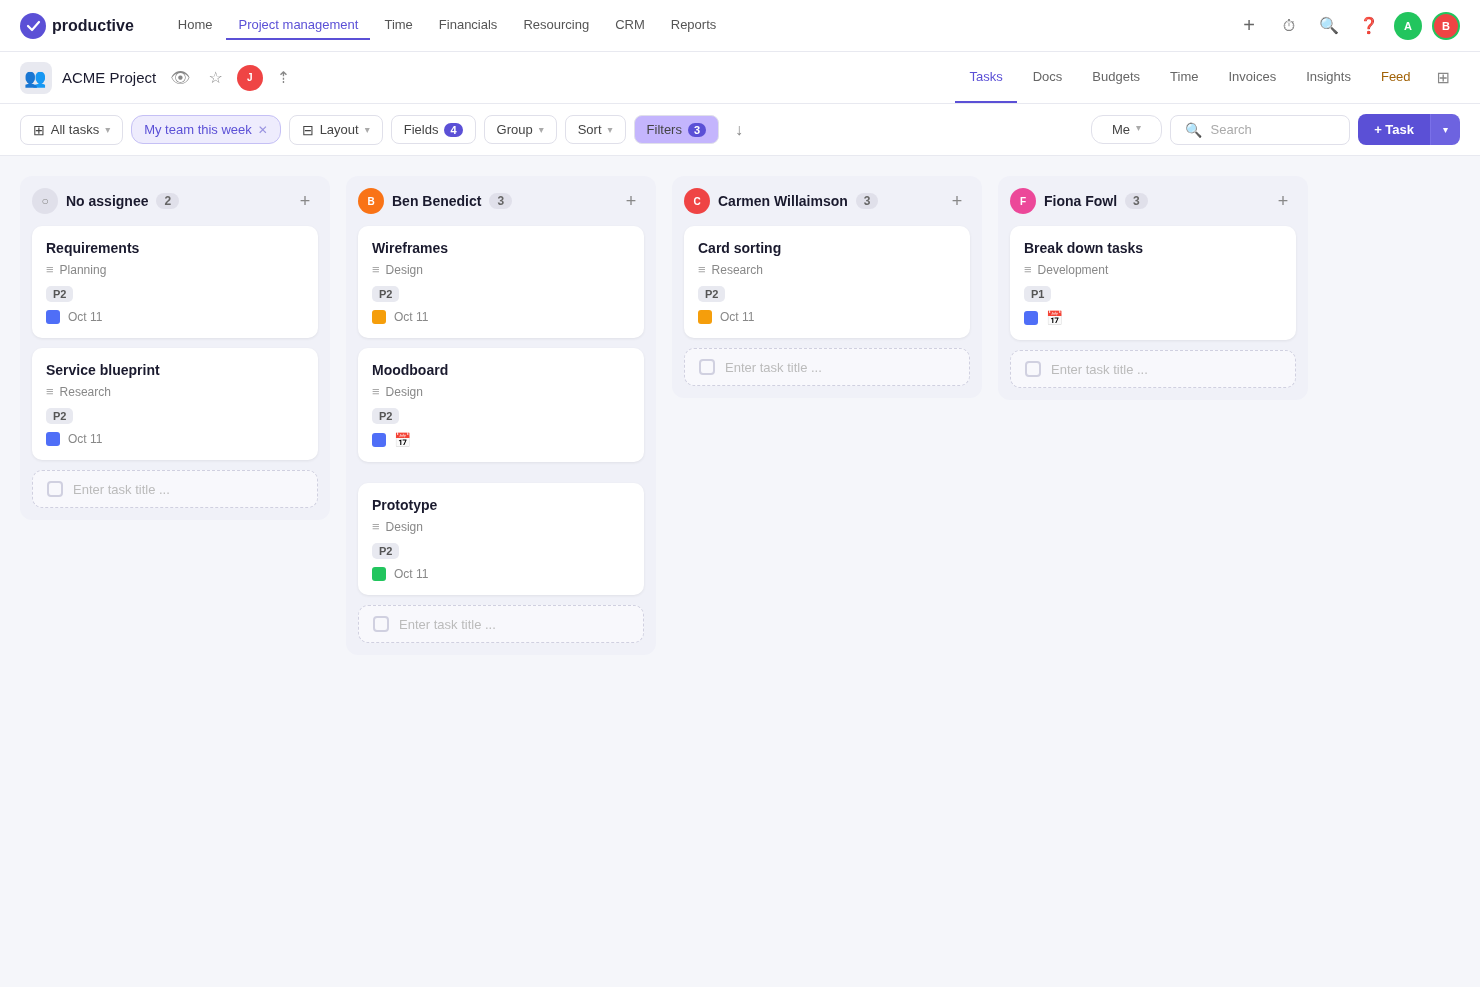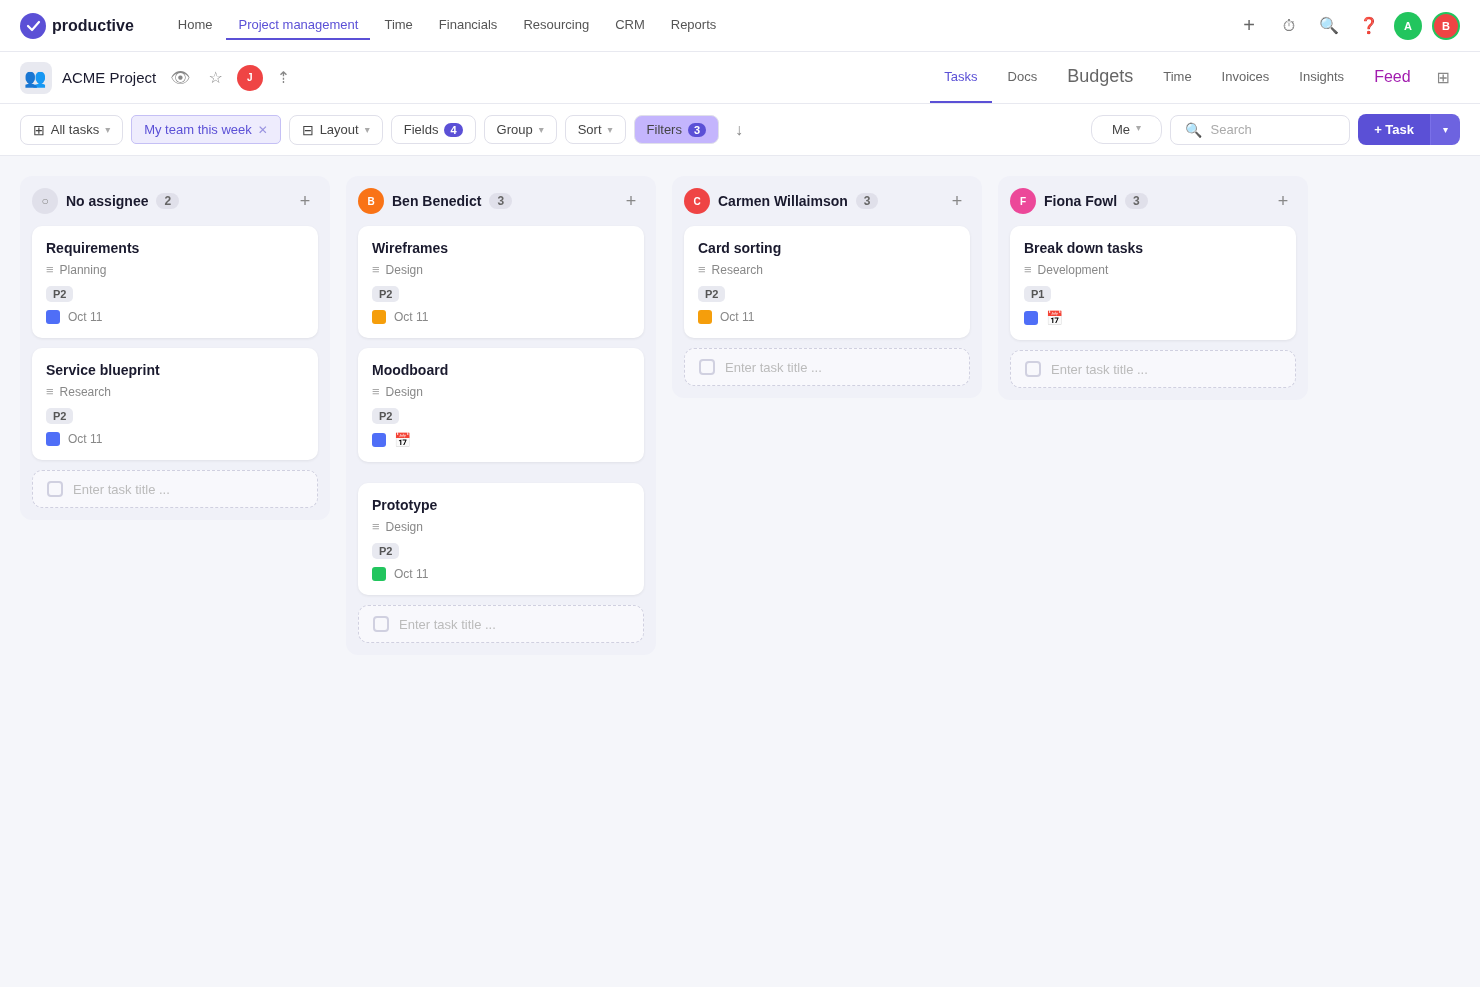--- a/index.html
+++ b/index.html
@@ -44,37 +44,37 @@
   <div style="width:32px; height:32px; border-radius:8px; background:#e8e9f0; display:flex; align-items:center; justify-content:center; font-size:18px;">👥</div>
   <span style="font-weight:400; font-size:15px; color:#1a1a2e;">ACME Project</span>
   <button style="background:none; border:none; cursor:pointer; color:#888; font-size:16px; padding:4px;">👁</button>
   <button style="background:none; border:none; cursor:pointer; color:#888; font-size:16px; padding:4px;">☆</button>
   <button style="width:26px; height:26px; border-radius:50%; background:#ef4444; border:none; cursor:pointer; font-size:10px; font-weight:600; color:#fff; display:flex; align-items:center; justify-content:center;">J</button>
   <button style="background:none; border:none; cursor:pointer; color:#888; font-size:16px; padding:4px;">⇡</button>
 
   <div style="display:flex; gap:2px; margin-left:auto; align-items:center; height:100%;">
     <a style="padding:6px 14px; font-size:13px; color:#5b50d6; cursor:pointer; border-bottom:2px solid #5b50d6; font-weight:500; text-decoration:none; display:flex; align-items:center; height:100%;">Tasks</a>
     <a style="padding:6px 14px; font-size:13px; color:#666; cursor:pointer; border-bottom:2px solid transparent; text-decoration:none; display:flex; align-items:center; height:100%;">Docs</a>
-    <a style="padding:6px 14px; font-size:18px; color:#666; cursor:pointer; border-bottom:2px solid transparent; text-decoration:none; display:flex; align-items:center; height:100%;">Budgets</a>
+    <a style="padding:6px 14px; font-size:13px; color:#666; cursor:pointer; border-bottom:2px solid transparent; text-decoration:none; display:flex; align-items:center; height:100%;">Budgets</a>
     <a style="padding:6px 14px; font-size:13px; color:#666; cursor:pointer; border-bottom:2px solid transparent; text-decoration:none; display:flex; align-items:center; height:100%;">Time</a>
     <a style="padding:6px 14px; font-size:13px; color:#666; cursor:pointer; border-bottom:2px solid transparent; text-decoration:none; display:flex; align-items:center; height:100%;">Invoices</a>
     <a style="padding:6px 14px; font-size:13px; color:#666; cursor:pointer; border-bottom:2px solid transparent; text-decoration:none; display:flex; align-items:center; height:100%;">Insights</a>
-    <a style="padding:6px 14px; font-size:16px; color:#a21caf; cursor:pointer; border-bottom:2px solid transparent; text-decoration:none; display:flex; align-items:center; height:100%;">Feed</a>
+    <a style="padding:6px 14px; font-size:13px; color:#a16207; cursor:pointer; border-bottom:2px solid transparent; text-decoration:none; display:flex; align-items:center; height:100%;">Feed</a>
     <button style="background:none; border:none; cursor:pointer; color:#888; font-size:16px; padding:6px 10px;">⊞</button>
   </div>
 </div>
 
 <div style="display:flex; align-items:center; background:#fff; border-bottom:1px solid #e8e9f0; padding:0 20px; height:52px; gap:8px;">
   <button style="display:flex; align-items:center; gap:6px; padding:6px 12px; border:1px solid #e0e0ea; border-radius:8px; background:#fff; cursor:pointer; font-size:13px; color:#444; font-weight:500;">
     <span style="font-size:14px;">⊞</span>
     <span>All tasks</span>
     <span style="font-size:10px; color:#aaa;">▾</span>
   </button>
 
-  <button style="display:flex; align-items:flex-end; gap:6px; padding:6px 12px; border:1px solid #c5c0f5; border-radius:5px; background:#eeecfd; cursor:pointer; font-size:13px; color:#5b50d6; font-weight:500;">
+  <button style="display:flex; align-items:flex-end; gap:6px; padding:6px 12px; border:1px solid #c5c0f5; border-radius:12px; background:#eeecfd; cursor:pointer; font-size:13px; color:#5b50d6; font-weight:500;">
     <span>My team this week</span>
     <span style="font-size:12px; color:#9993e0;">✕</span>
   </button>
 
   <button style="display:flex; align-items:center; gap:6px; padding:6px 12px; border:1px solid #e0e0ea; border-radius:8px; background:#fff; cursor:pointer; font-size:13px; color:#444; font-weight:500;">
     <span style="font-size:14px;">⊟</span>
     <span>Layout</span>
     <span style="font-size:10px; color:#aaa;">▾</span>
   </button>
 

